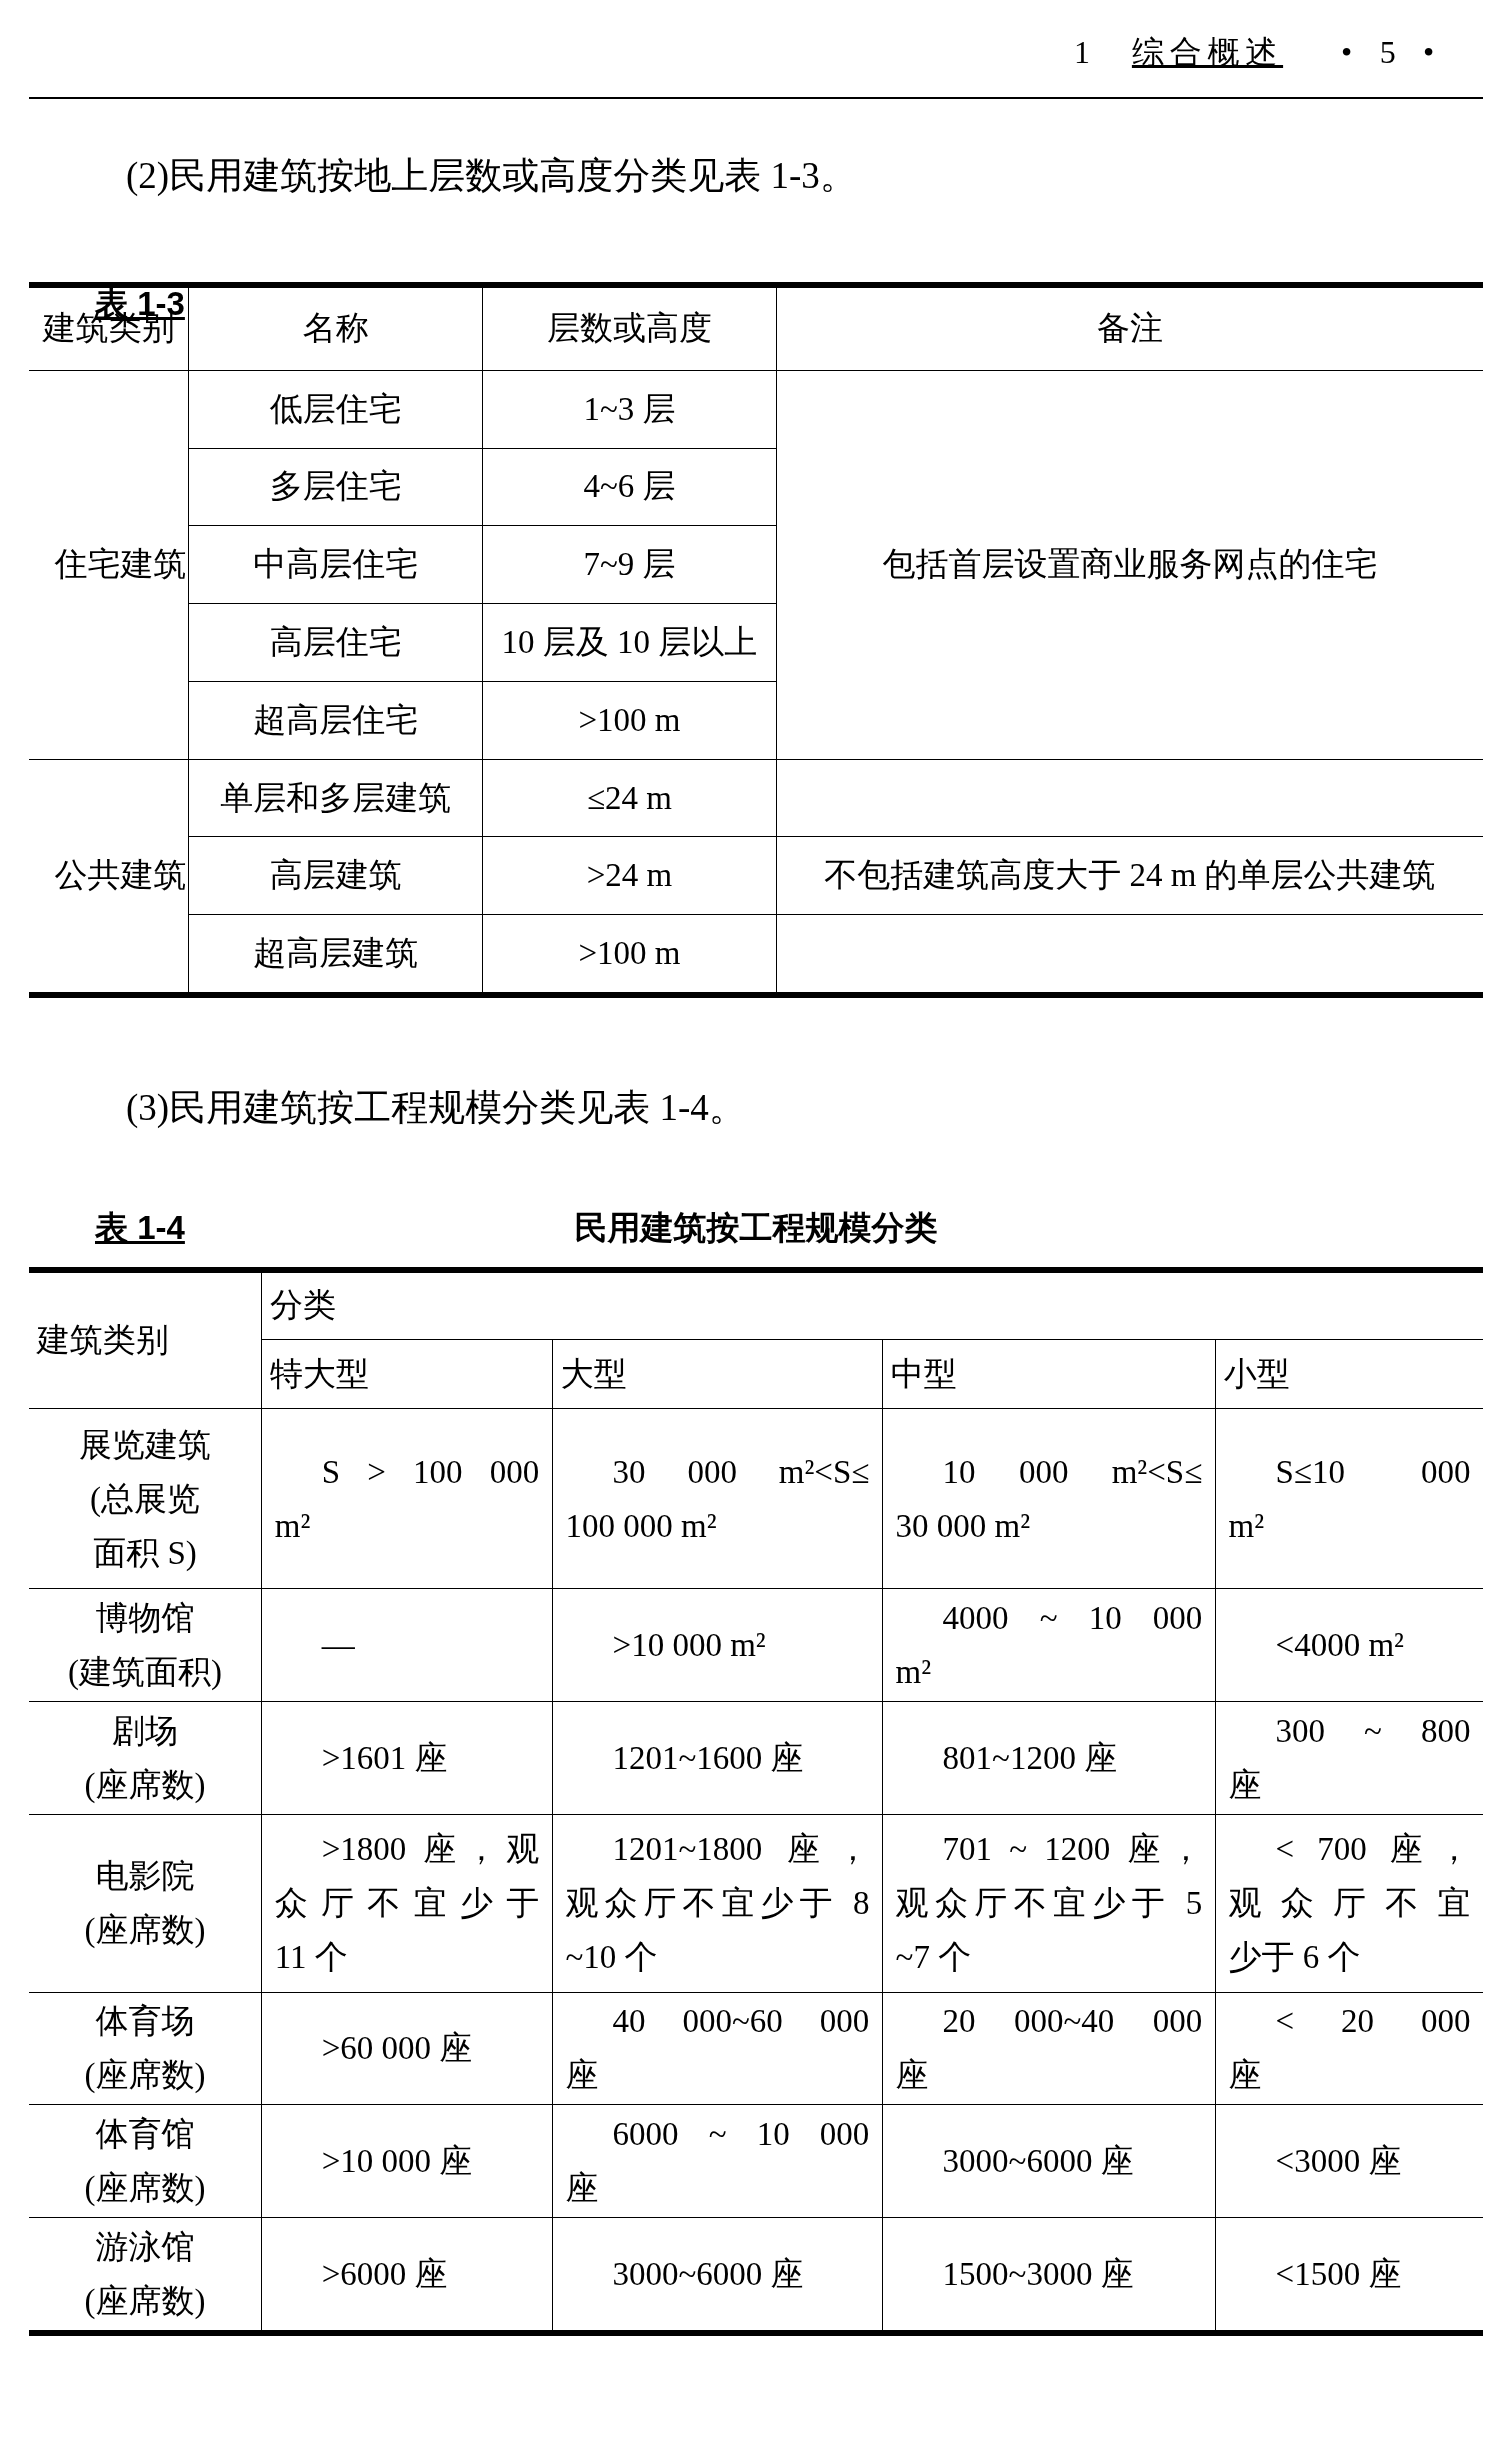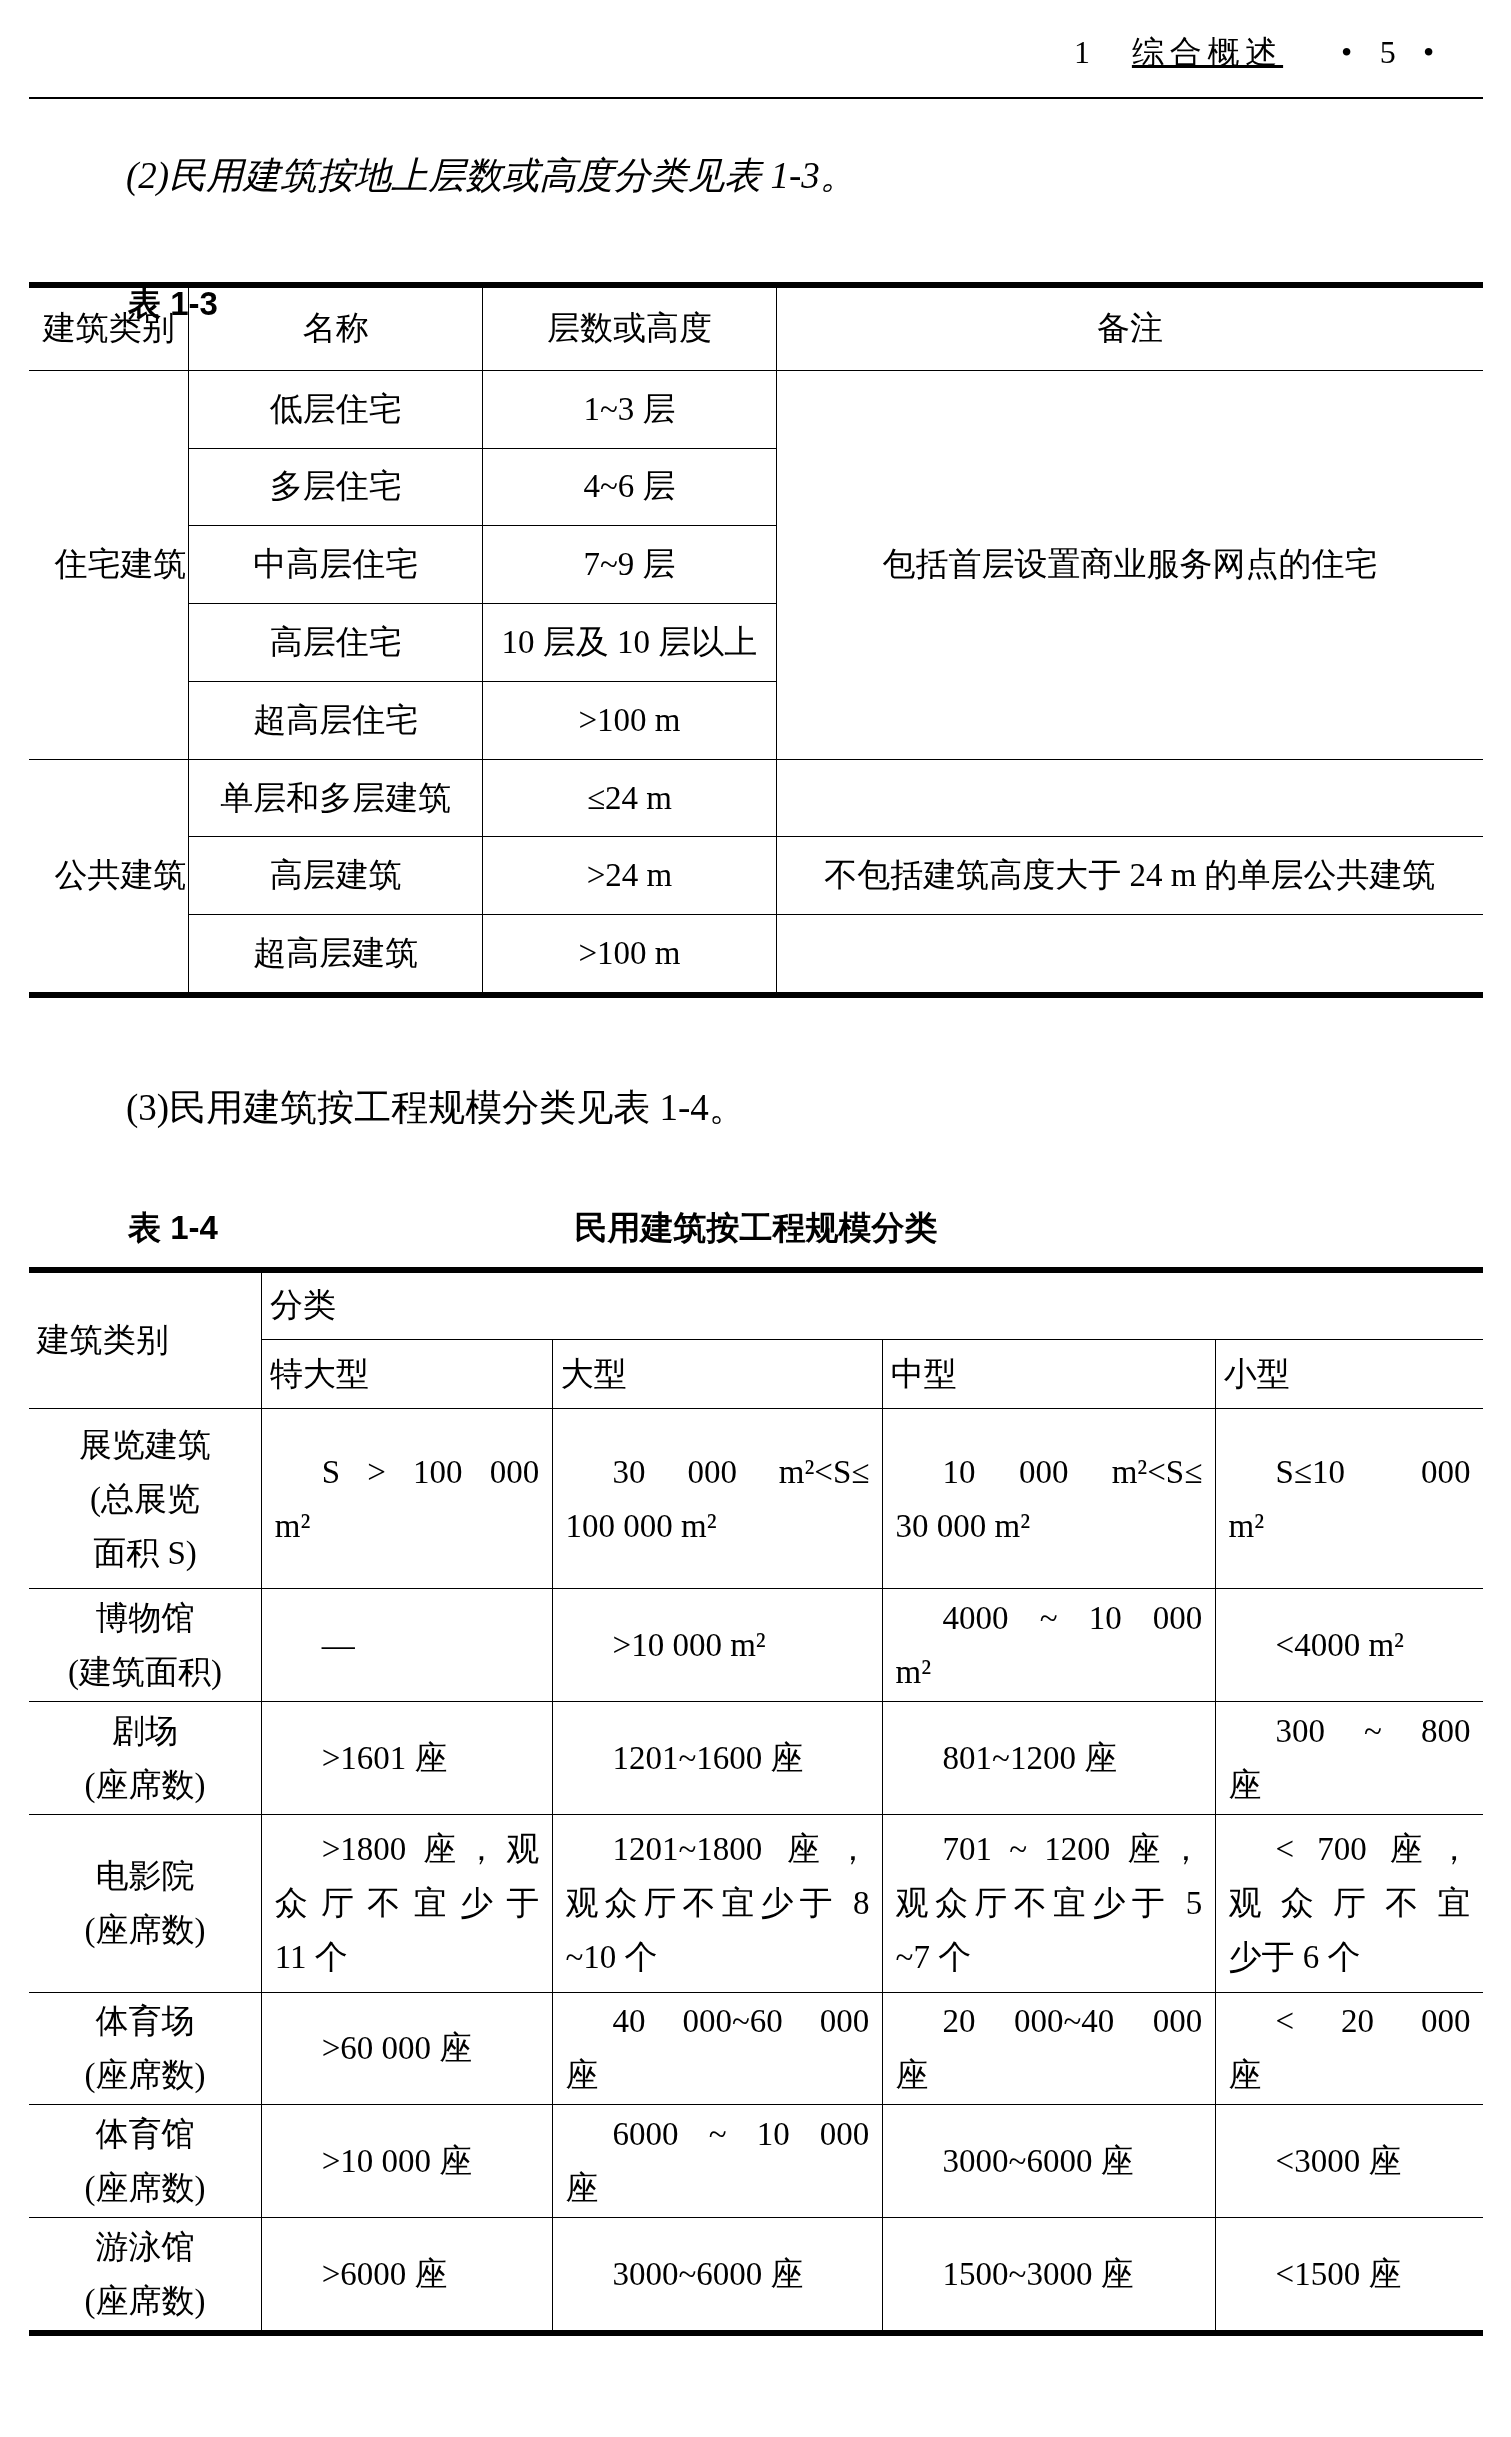--- a/index.html
+++ b/index.html
@@ -19,30 +19,30 @@
   .pg-header .chap-no { margin-right:41px; }
   .pg-header .chap-title { letter-spacing:5.8px; margin-right:58px;text-decoration:underline; }
   .pg-header .pg-marker { letter-spacing:9.7px; }
   .rule { border-top:2.9px solid #000; margin-top:25px; }
 
   
   .para {
     font-size:37px; line-height:49px; text-indent:97px;
     margin:0;
   }
-  .para-2 { margin-top:52px;font-style:italic; }
+  .para-2 { margin-top:52px; }
   .para-3 { margin-top:85px; }
 
   
   .caption {
     position:relative; text-align:center;
     font-family:"Liberation Sans","DejaVu Sans",sans-serif;
     font-weight:bold; font-size:33px; line-height:43px;
   }
-  .caption .cap-no { position:absolute; left:99px; top:0; }
+  .caption .cap-no { position:absolute; left:66px; top:0;text-decoration:underline; }
   .caption-13 { margin-top:82px; }
   .caption-14 { margin-top:74px; }
 
   
   table {
     width:100%; table-layout:fixed; border-collapse:collapse;
     border-top:6.8px solid #000; border-bottom:6.8px solid #000;
     font-size:33px;
   }
   td, th { border:1.9px solid #000; vertical-align:middle; font-weight:normal; }

